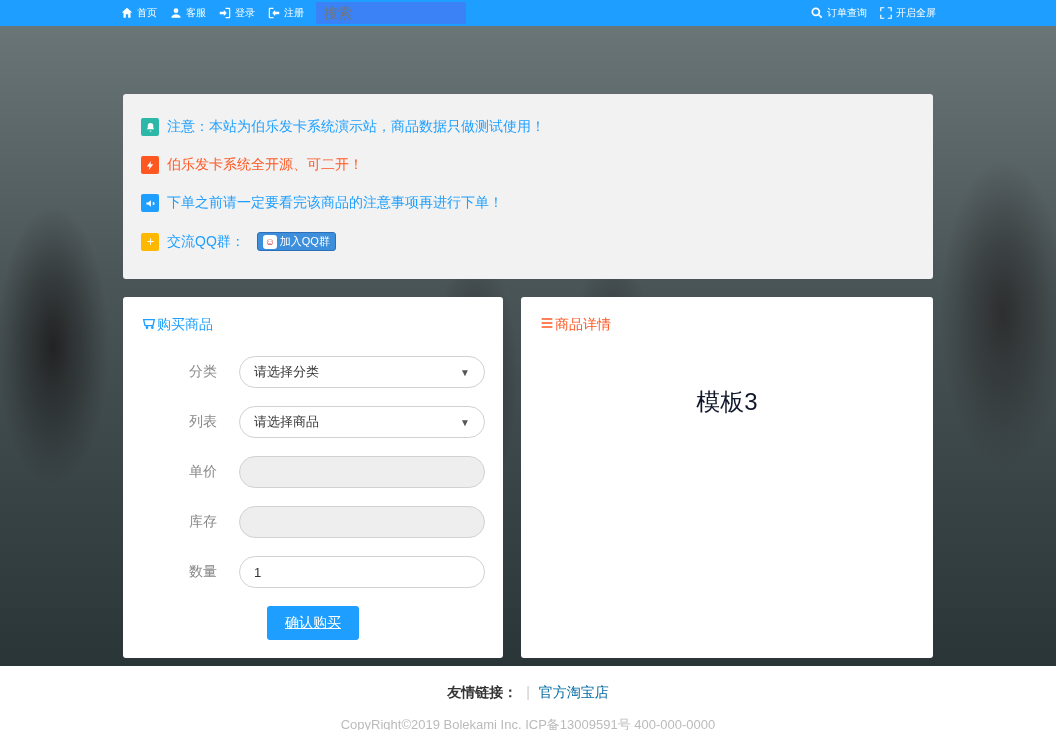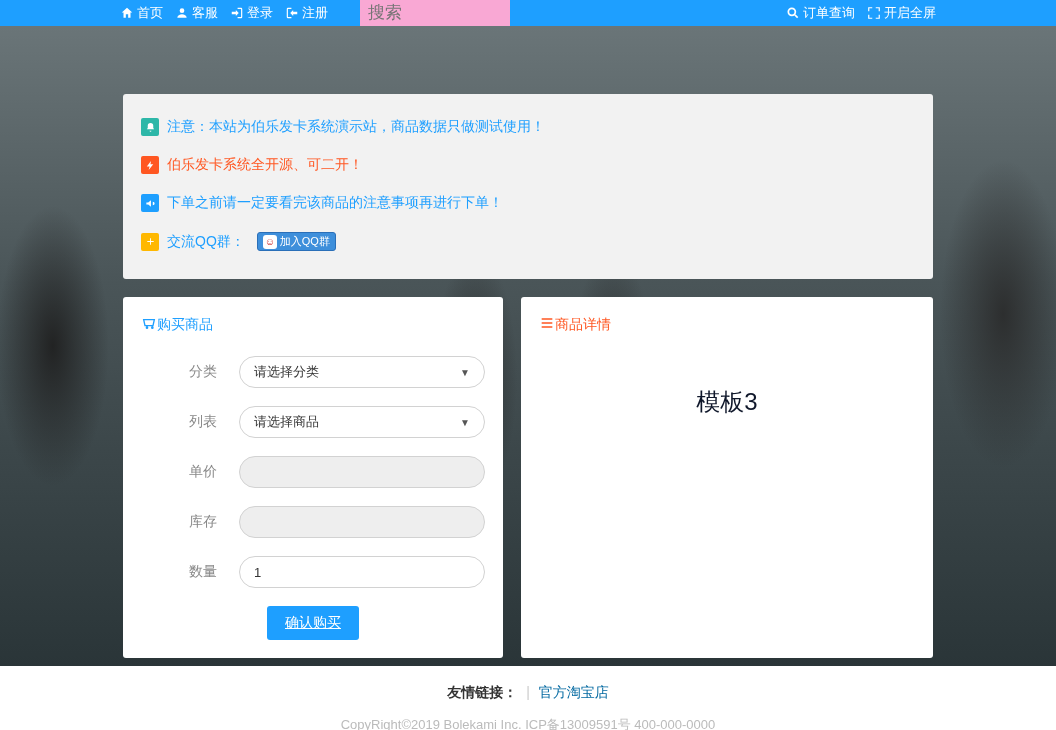--- a/index.html
+++ b/index.html
@@ -8,23 +8,23 @@
 .navbar {
   background: #1e9fff;
   height: 26px;
   display: flex;
   align-items: center;
   padding: 0 120px;
   color: #fff;
   justify-content: space-between;
 }
 .nav-left, .nav-right { display: flex; align-items: center; gap: 12px; }
-.nav-item { color: #fff; cursor: pointer; display: flex; align-items: center; gap: 3px; font-size: 13px; }
+.nav-item { color: #fff; cursor: pointer; display: flex; align-items: center; gap: 3px; font-size: 10px; }
 .nav-icon { display: inline-flex; }
-.search-box { background: #f9a8d4; border: none; padding: 3px 8px; width: 150px; font-size: 17px; color: #333; margin-left: 20px; }
+.search-box { background: #3b82f6; border: none; padding: 3px 8px; width: 150px; font-size: 14px; color: #333; }
 
 .hero {
   height: 640px;
   background: linear-gradient(180deg, #3a4548 0%, #2a3538 30%, #4a5558 60%, #3a4548 100%);
   position: relative;
   overflow: hidden;
 }
 .hero-figures {
   position: absolute; inset: 0;
   background:

